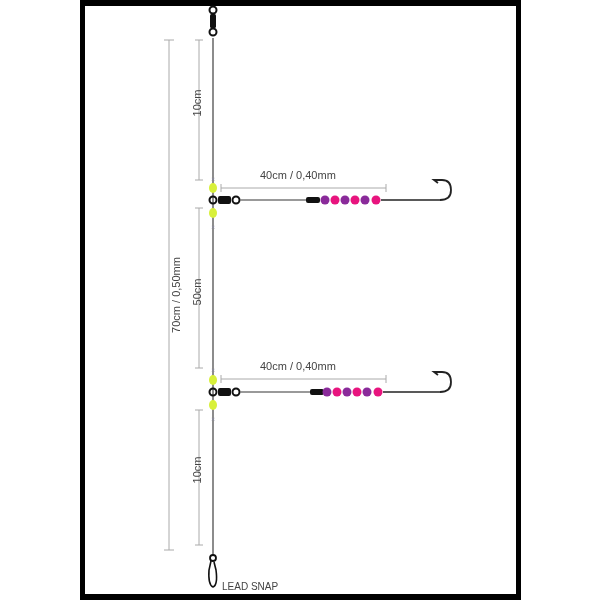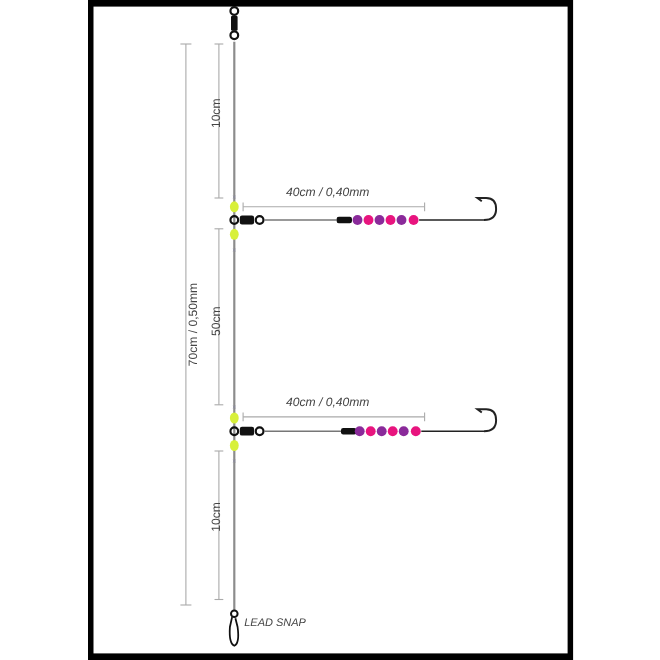--- a/index.html
+++ b/index.html
@@ -1,20 +1,20 @@
 <!DOCTYPE html>
 <html><head>
   <meta charset="utf-8">
   <style>
     html, body { margin: 0; padding: 0; background: #ffffff; }
     body { width: 600px; height: 600px; position: relative; overflow: hidden; font-family: "Liberation Sans", sans-serif; }
     .frame { position: absolute; left: 80px; top: 0; width: 441px; height: 600px; background: #000; }
     .inner { position: absolute; left: 5px; top: 6px; width: 431px; height: 588px; background: #fff; }
     svg.diagram { position: absolute; left: 0; top: 0; width: 600px; height: 600px; }
-    .label { position: absolute; color: #444; font-size: 11px; white-space: nowrap; font-style: italic; }
+    .label { position: absolute; color: #444; font-size: 11px; white-space: nowrap; }
     .vlabel { position: absolute; color: #444; font-size: 11px; white-space: nowrap; transform: rotate(-90deg); transform-origin: center center; }
   </style>
 </head>
 <body>
 
 <div class="frame">
   <div class="inner"></div>
 </div>
 
 <svg class="diagram" viewBox="0 0 600 600">
@@ -107,13 +107,13 @@
   </g>
 </svg>
 
 <div class="vlabel" style="left:138px; top:289px;">70cm / 0,50mm</div>
 <div class="vlabel" style="left:184px; top:97px;">10cm</div>
 <div class="vlabel" style="left:184px; top:286px;">50cm</div>
 <div class="vlabel" style="left:184px; top:464px;">10cm</div>
 
 <div class="label" style="left:260px; top:169px;">40cm / 0,40mm</div>
 <div class="label" style="left:260px; top:360px;">40cm / 0,40mm</div>
-<div class="label" style="left:222px; top:561px; font-size:10px;">LEAD SNAP</div>
+<div class="label" style="left:222px; top:581px; font-size:10px;">LEAD SNAP</div>
 
 </body></html>

